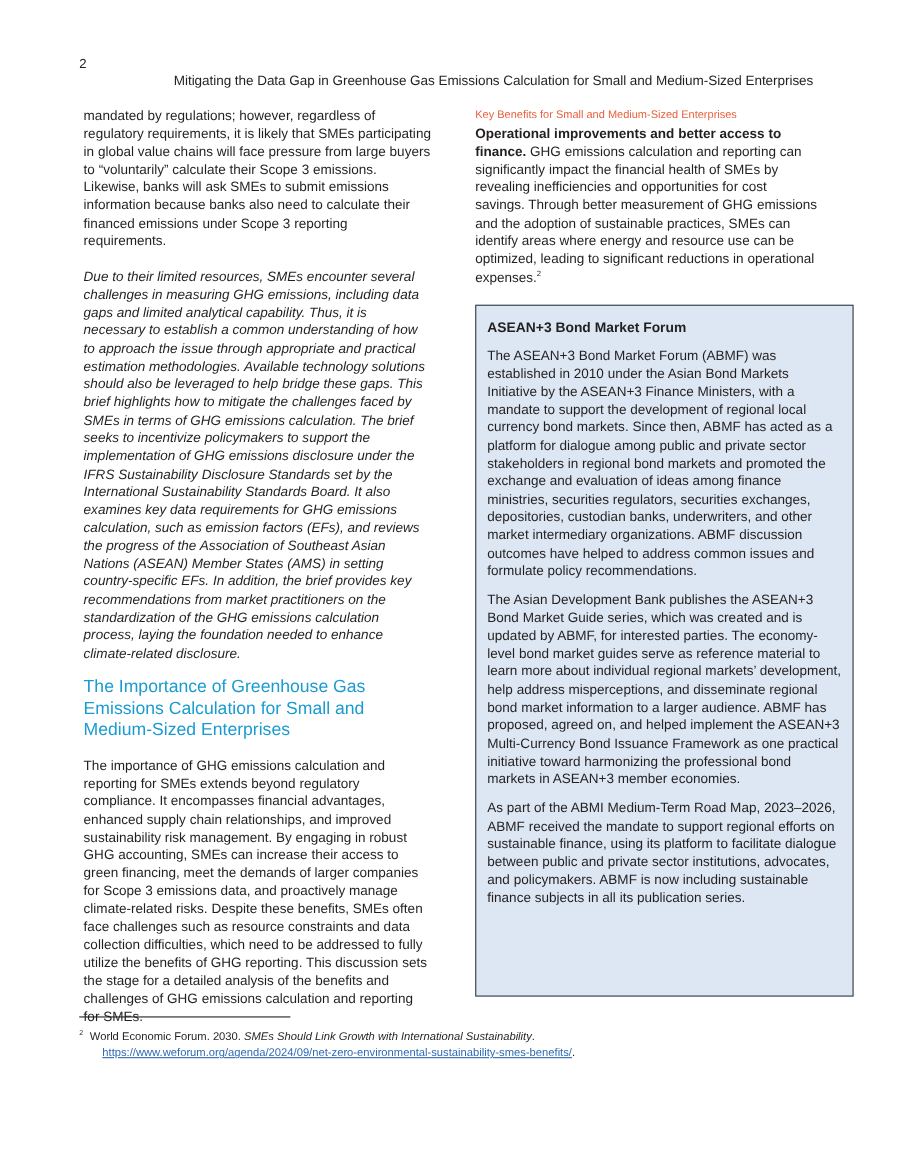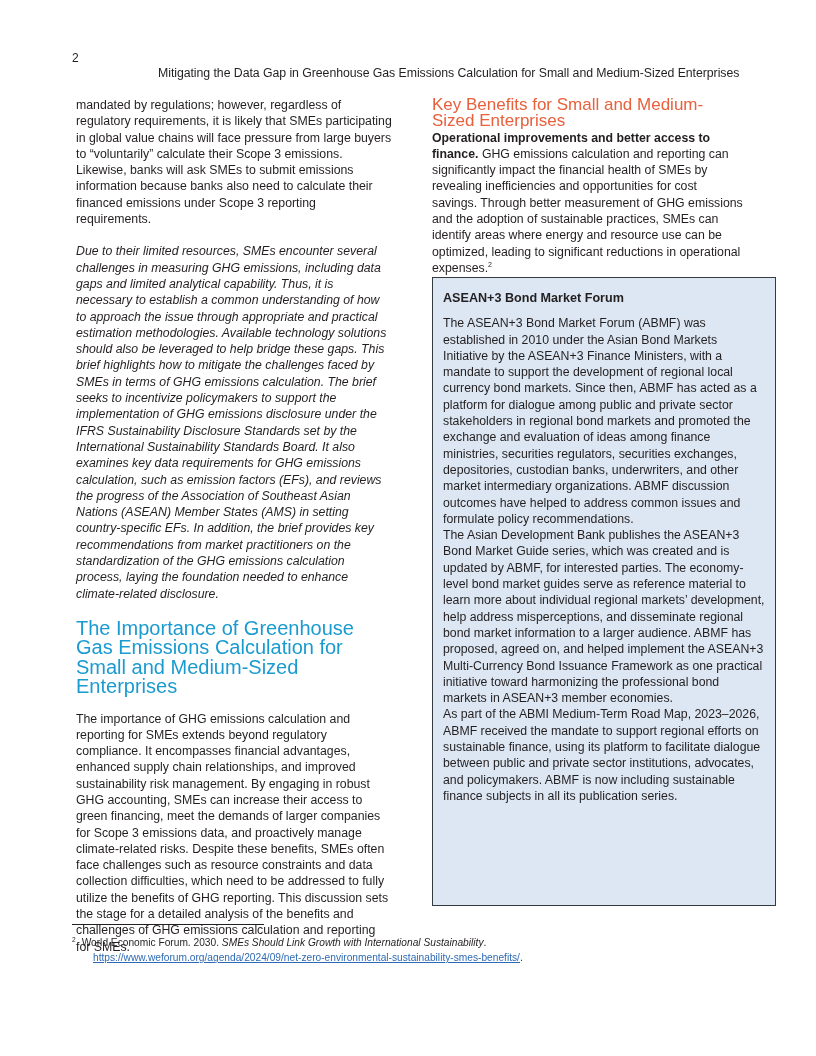--- a/index.html
+++ b/index.html
@@ -5,29 +5,29 @@
     html, body { margin: 0; padding: 0; background: #ffffff; }
     body { width: 816px; height: 1056px; position: relative; overflow: hidden;
            font-family: "Liberation Sans", sans-serif; color: #231f20; }
     .page-number { position: absolute; left: 72px; top: 51px; font-size: 12px; }
     .running-header { position: absolute; left: 158px; top: 66px; font-size: 12.3px; letter-spacing: -0.05px; }
     .col { position: absolute; font-size: 12.3px; line-height: 16.3px; }
     .col-left { left: 76px; top: 97px; width: 316px; }
     .col-right { left: 432px; top: 97px; width: 312px; }
     p { margin: 0; }
     .para-gap { margin-top: 16px; font-style: italic; }
-    .section-heading { color: #1a9bd0; font-size: 20px; line-height: 19.5px; margin-bottom: 14px; font-weight: normal; }
-    .subhead { color: #e8603c; font-size: 17px; line-height: 16.3px; }
+    .section-heading { color: #1a9bd0; font-size: 16px; line-height: 19.5px; margin-bottom: 14px; font-weight: normal; }
+    .subhead { color: #e8603c; font-size: 10px; line-height: 16.3px; }
     .lead-bold { font-weight: bold; }
     .sup { font-size: 7px; vertical-align: super; line-height: 0; }
     .box { position: absolute; left: 432px; top: 277px; width: 344px; height: 629px;
            background: #dce7f3; border: 1.3px solid #333a40; box-sizing: border-box;
            padding: 12px 10px 10px 10px; font-size: 12.3px; line-height: 16.3px; }
     .box-title { font-weight: bold; font-size: 12.6px; margin: 0 0 9px 0; }
-    .box p + p { }
+    .box p + p { margin-top: 10px; }
     .footnote-rule { position: absolute; left: 72px; top: 924px; width: 192px; border-top: 1px solid #231f20; }
     .footnote { position: absolute; left: 72px; top: 932px; width: 560px; font-size: 10.2px; line-height: 15px; }
     .fn-mark { font-size: 6.5px; vertical-align: super; margin-right: 6px; }
     .fn-title { font-style: italic; }
     .fn-link { color: #2e6ab3; text-decoration: underline; margin-left: 21px; }
   </style>
 </head>
 <body>
 
 <div class="page-number">2</div>

